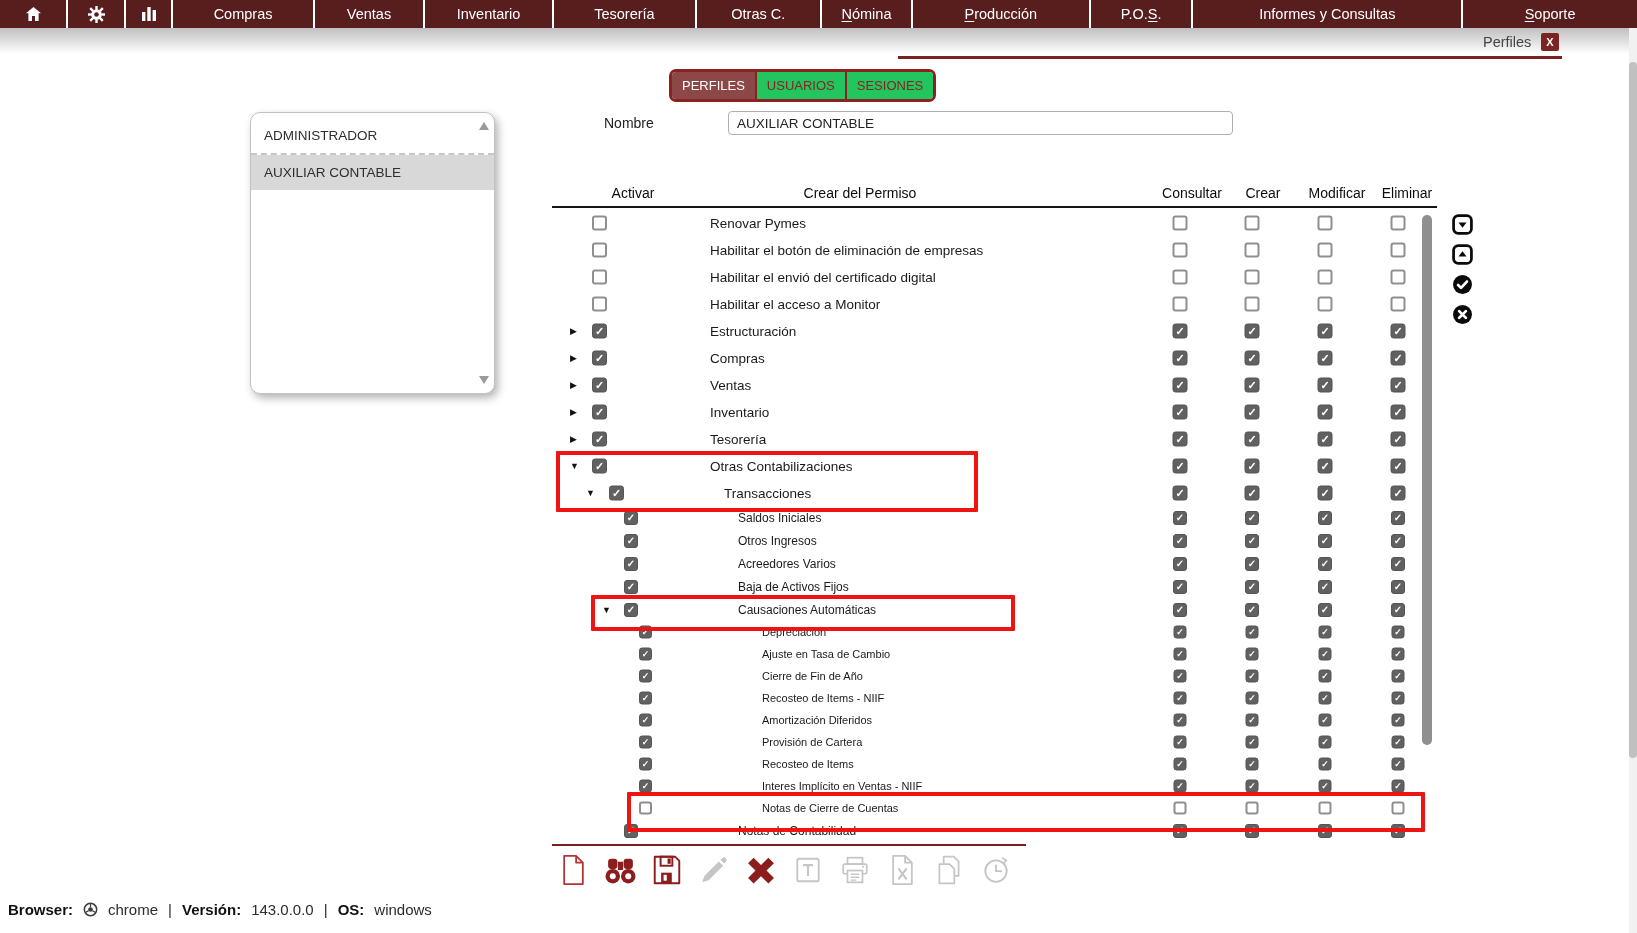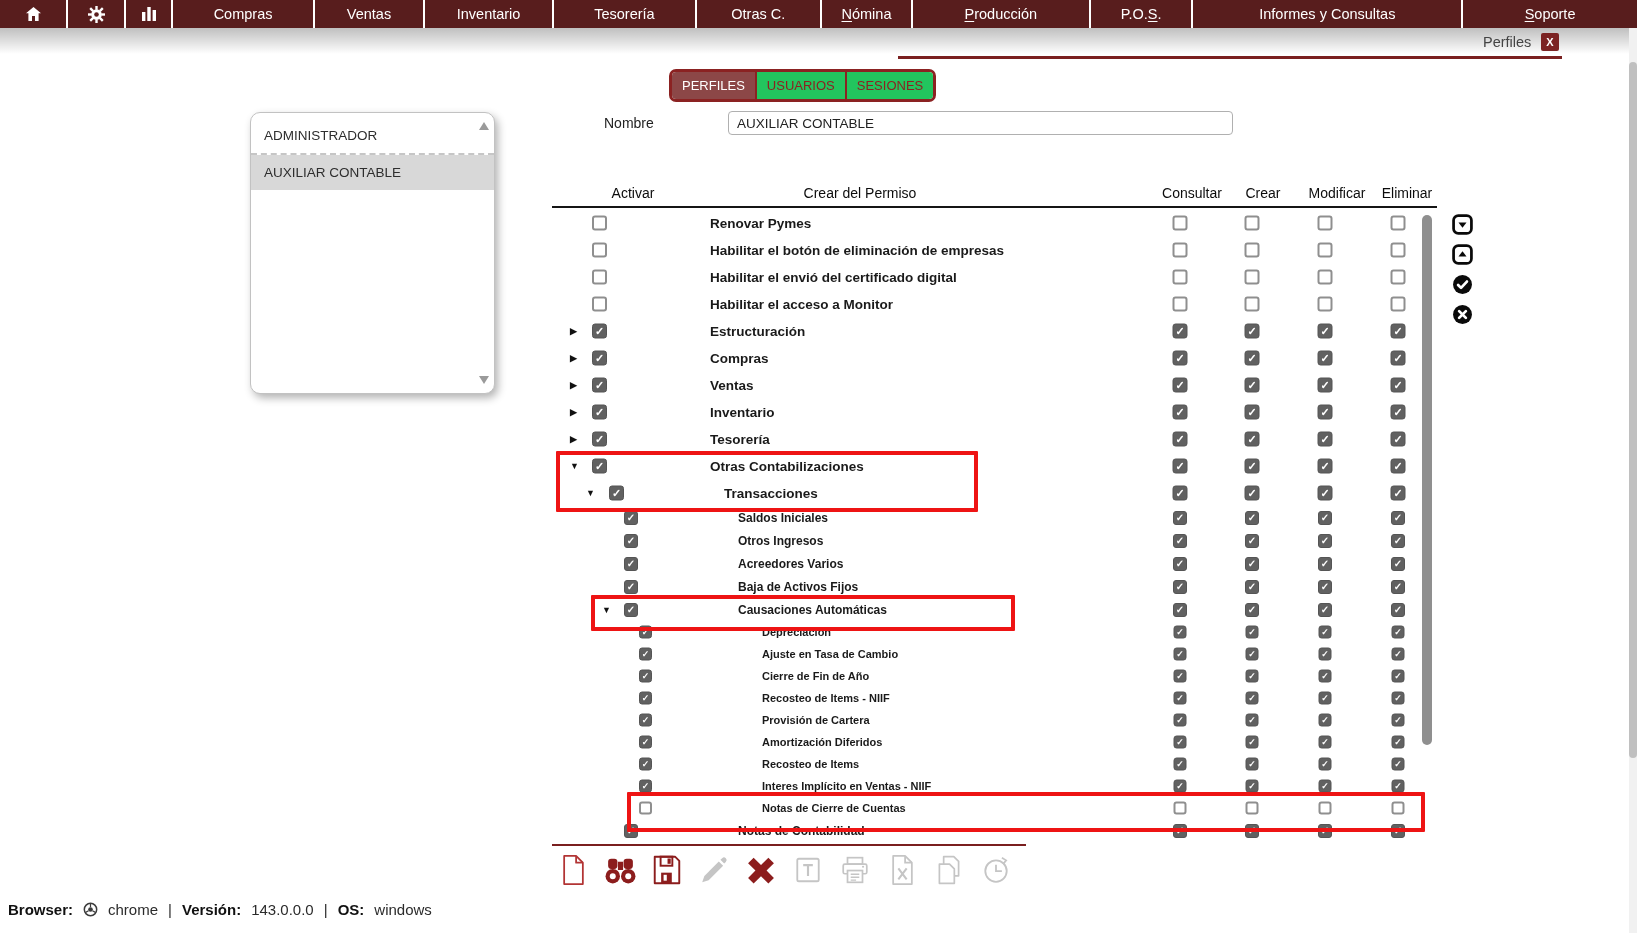--- a/index.html
+++ b/index.html
@@ -53,21 +53,21 @@
   #plist-down{bottom:9px;border-top:8px solid #9a9a9a;}
 
   
   #perm-table{position:absolute;left:552px;top:185px;width:866px;height:657px;}
   .ph{position:absolute;top:0;transform:translateX(-50%);font-size:14px;color:#0c0c0c;white-space:nowrap;}
   #ph-activar{left:81px;} #ph-nombre{left:308px;} #ph-consultar{left:640px;}
   #ph-crear{left:711px;} #ph-modificar{left:785px;} #ph-eliminar{left:855px;}
   #perm-head-line{position:absolute;left:0;top:21px;width:885px;height:2px;background:#151515;}
   #perm-rows{position:absolute;left:0;top:24px;width:100%;height:631px;overflow:hidden;}
 
-  .prow{position:relative;width:100%;font-weight:bold;}
+  .prow{position:relative;width:100%;}
   .prow.lvl0,.prow.lvl1{height:27px;font-size:13.5px;}
   .prow.lvl2{height:23px;font-size:12px;}
   .prow.lvl3{height:22px;font-size:11px;}
   .prow>*{position:absolute;top:50%;transform:translateY(-50%);}
   .expander{display:none;font-size:9px;color:#111;line-height:1;cursor:pointer;}
   .prow.has-exp .expander{display:block;}
   .lvl0 .expander{left:18px;} .lvl1 .expander{left:34px;} .lvl2 .expander{left:50px;}
   .lvl0 .cb-activar{left:40px;} .lvl1 .cb-activar{left:57px;}
   .lvl2 .cb-activar{left:72px;} .lvl3 .cb-activar{left:87px;}
   .plabel{white-space:nowrap;color:#1a1a1a;}
@@ -411,30 +411,30 @@
     <span class="cb cb-activar checked"></span>
     <span class="plabel">Recosteo de Items - NIIF</span>
     <span class="cb cb-perm cb-consultar checked"></span>
     <span class="cb cb-perm cb-crear checked"></span>
     <span class="cb cb-perm cb-modificar checked"></span>
     <span class="cb cb-perm cb-eliminar checked"></span>
   </div>
         <div class="prow lvl3">
 
     <span class="cb cb-activar checked"></span>
+    <span class="plabel">Amortización Diferidos</span>
+    <span class="cb cb-perm cb-consultar checked"></span>
+    <span class="cb cb-perm cb-crear checked"></span>
+    <span class="cb cb-perm cb-modificar checked"></span>
+    <span class="cb cb-perm cb-eliminar checked"></span>
+  </div>
+        <div class="prow lvl3">
+
+    <span class="cb cb-activar checked"></span>
     <span class="plabel">Provisión de Cartera</span>
-    <span class="cb cb-perm cb-consultar checked"></span>
-    <span class="cb cb-perm cb-crear checked"></span>
-    <span class="cb cb-perm cb-modificar checked"></span>
-    <span class="cb cb-perm cb-eliminar checked"></span>
-  </div>
-        <div class="prow lvl3">
-
-    <span class="cb cb-activar checked"></span>
-    <span class="plabel">Amortización Diferidos</span>
     <span class="cb cb-perm cb-consultar checked"></span>
     <span class="cb cb-perm cb-crear checked"></span>
     <span class="cb cb-perm cb-modificar checked"></span>
     <span class="cb cb-perm cb-eliminar checked"></span>
   </div>
         <div class="prow lvl3">
 
     <span class="cb cb-activar checked"></span>
     <span class="plabel">Recosteo de Items</span>
     <span class="cb cb-perm cb-consultar checked"></span>

